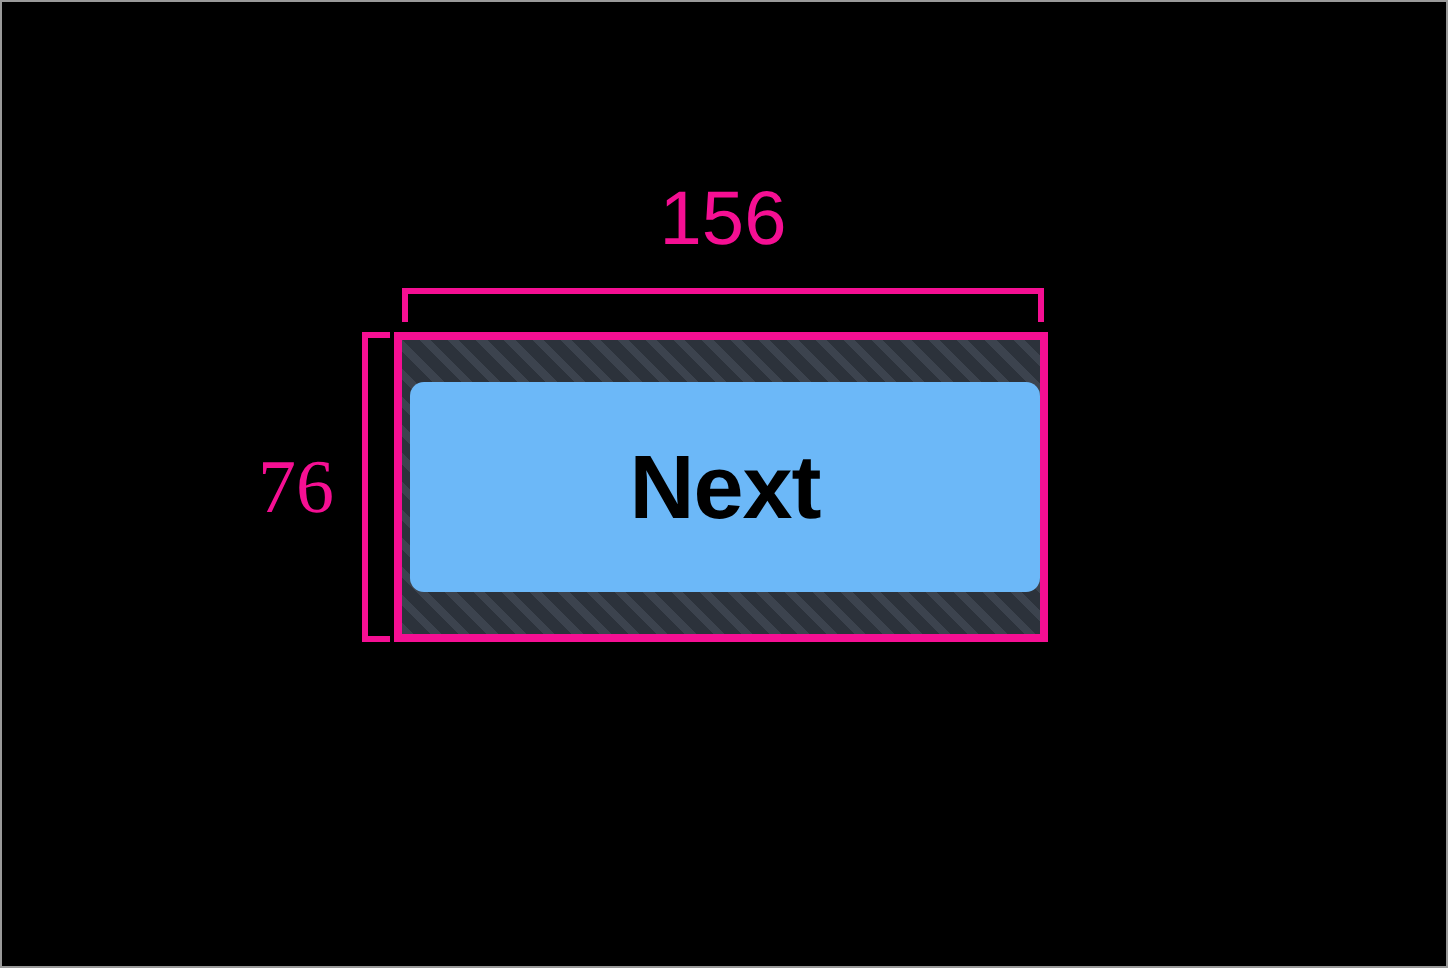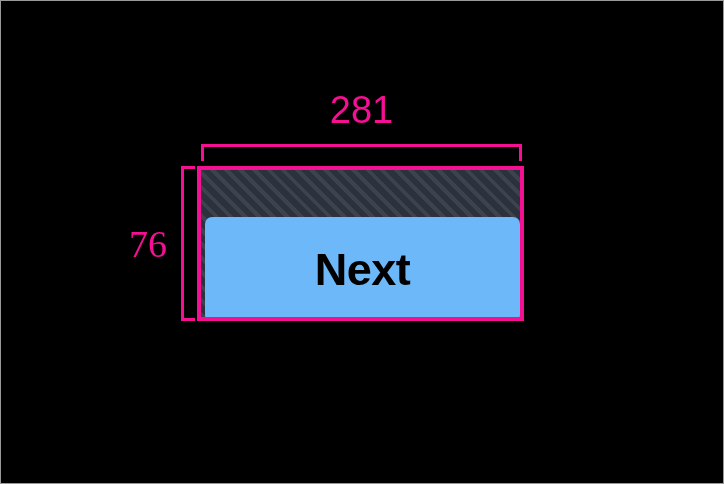--- a/index.html
+++ b/index.html
@@ -54,21 +54,20 @@
     left: 4px;
     top: 21px;
     width: 315px;
     height: 105px;
     background: #6cb8f8;
     border-radius: 7px;
     display: flex;
     align-items: center;
     justify-content: center;
     box-sizing: border-box;
-    margin-top: 26px;
   }
   #next-button-label {
     color: #000000;
     font-size: 45px;
     font-weight: bold;
     letter-spacing: -0.5px;
     line-height: 1;
     font-family: "Liberation Sans", sans-serif;
   }
 
@@ -119,21 +118,21 @@
     font-weight: normal;
     line-height: 1;
     font-family: Liberation Serif, serif;
   }
 </style>
 </head>
 <body>
 
 <div id="screen">
 
-  <div id="width-label">281</div>
+  <div id="width-label">156</div>
 
   <div id="width-bracket"></div>
 
   <div id="height-label">76</div>
 
   <div id="height-bracket"></div>
 
   <div id="measured-element">
 
     <div id="hatch-fill"></div>

